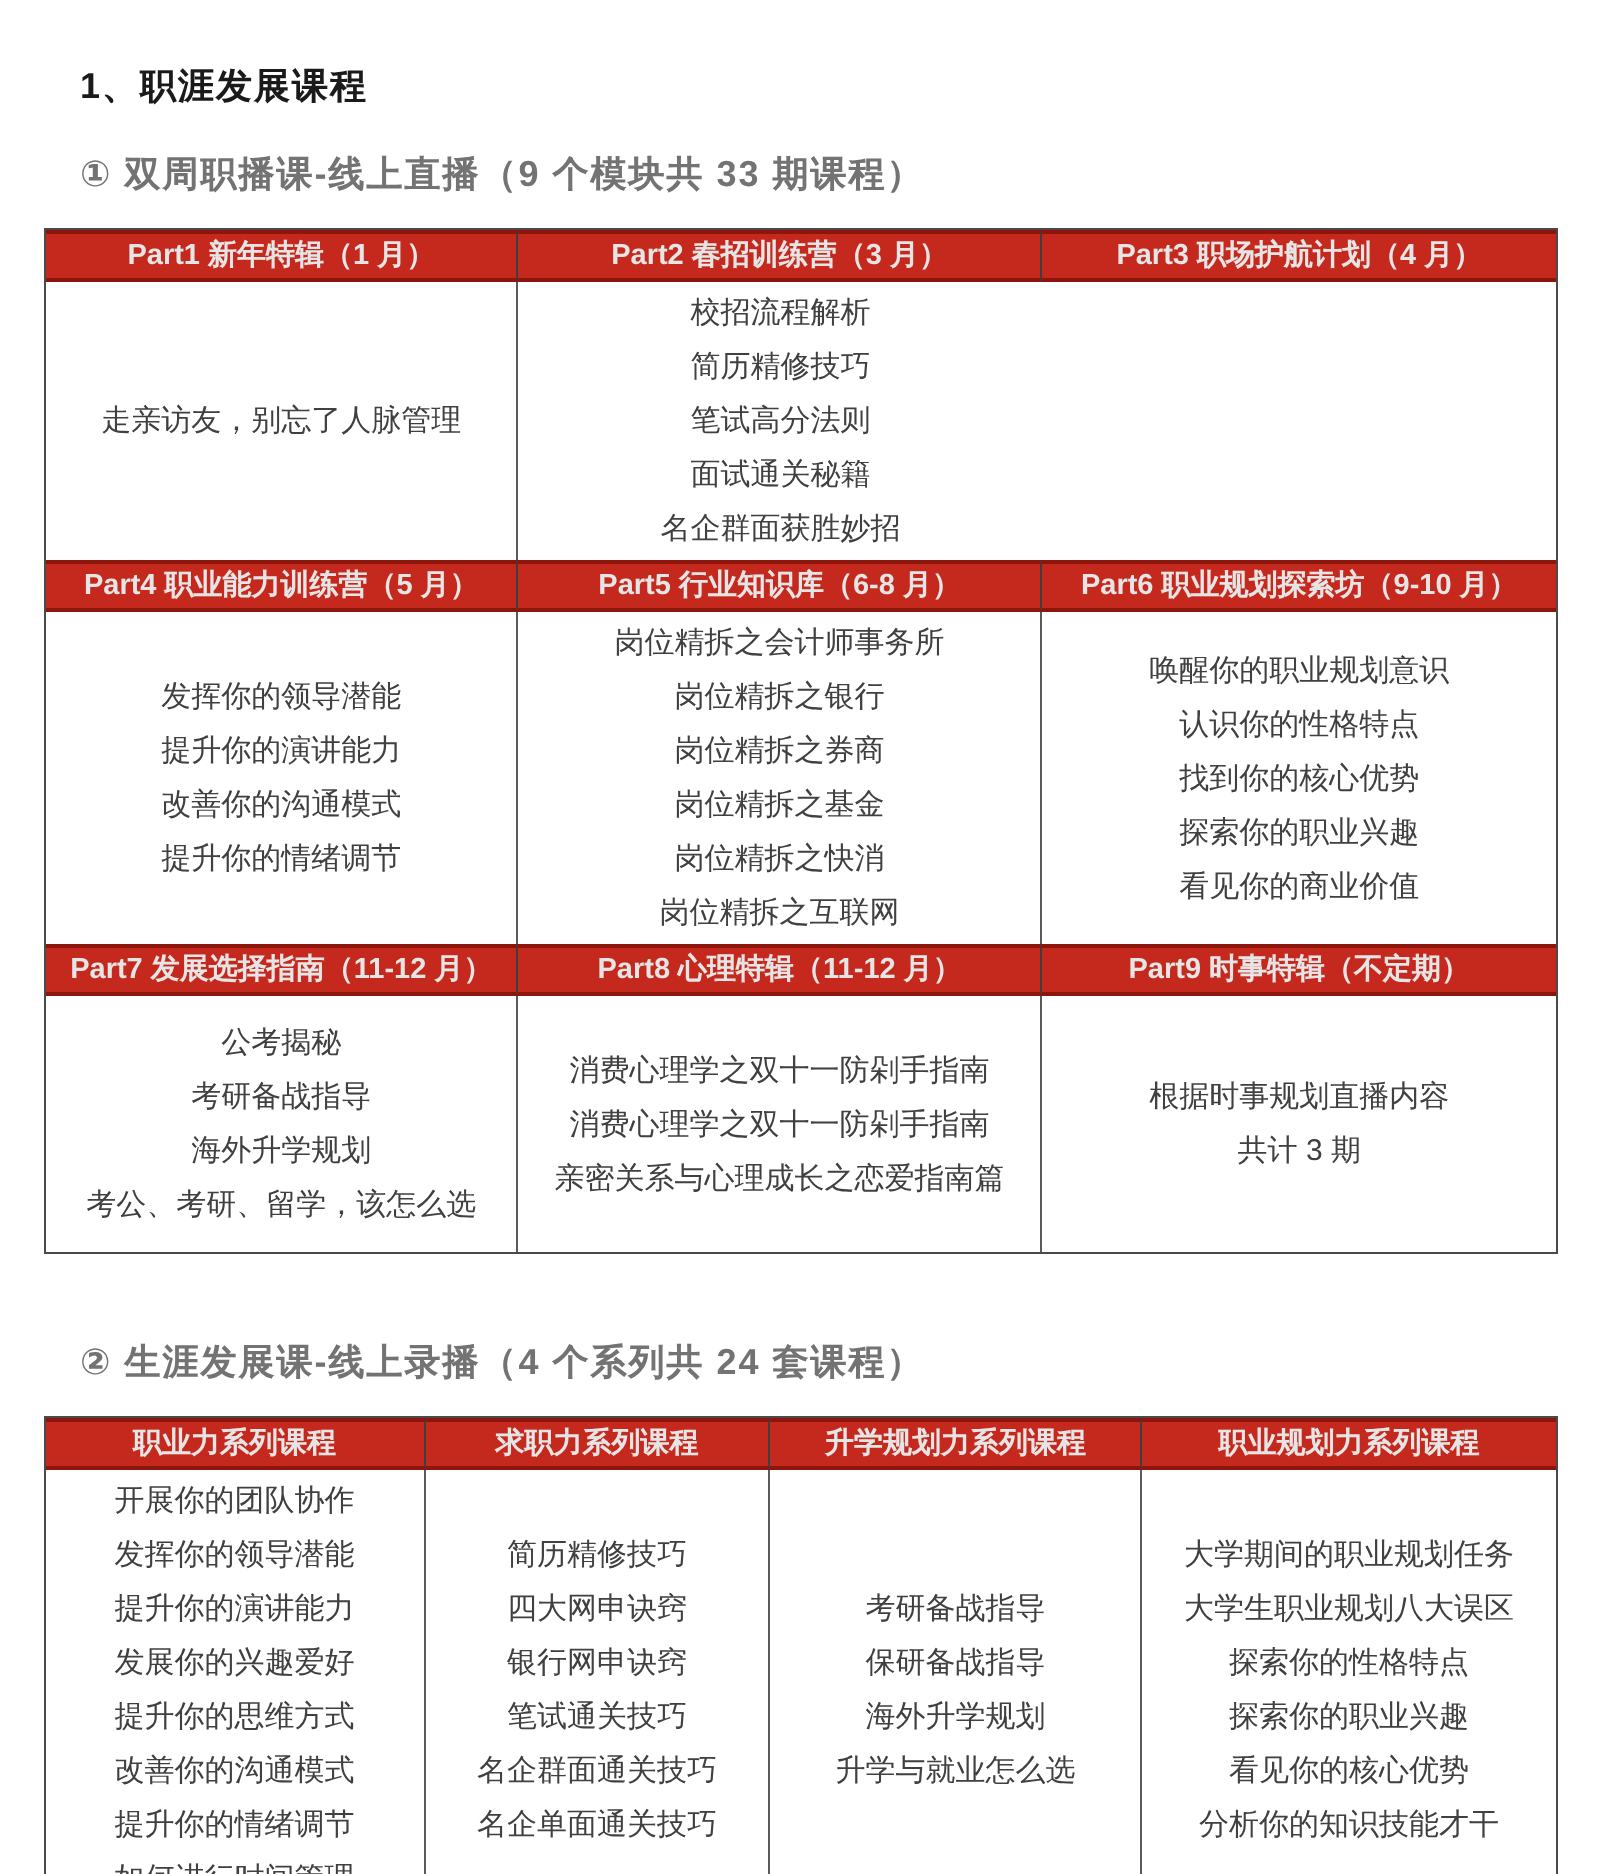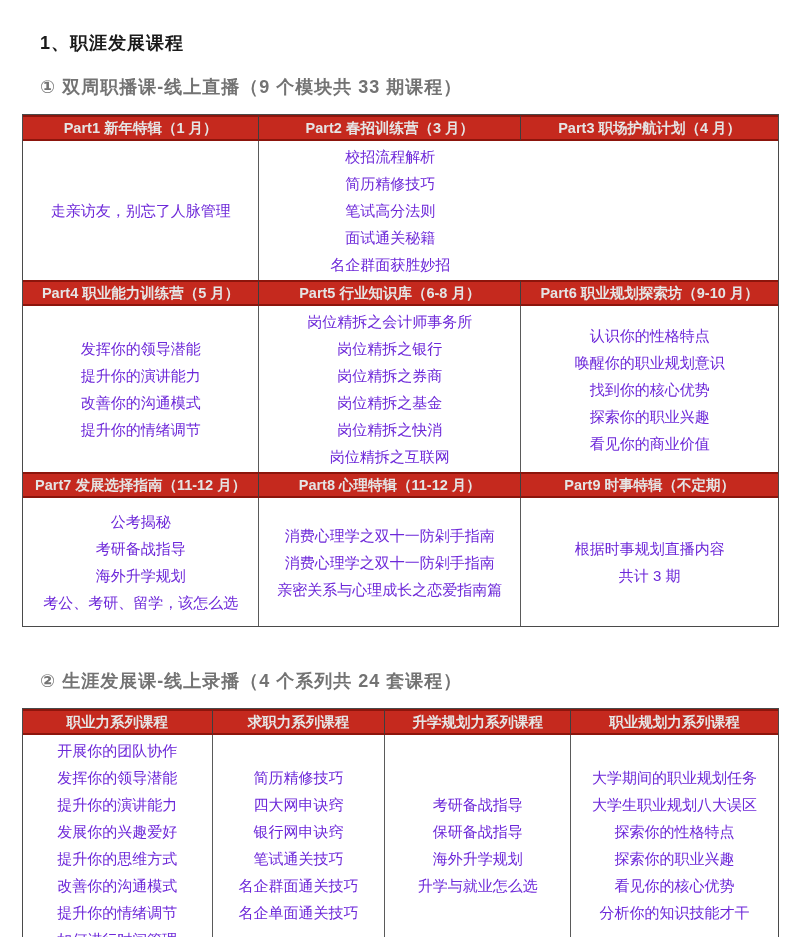--- a/index.html
+++ b/index.html
@@ -58,21 +58,21 @@
     white-space: nowrap;
   }
   .header-cell:last-child { border-right: none; }
   .content-cell {
     box-sizing: border-box;
     border-right: 1px solid #5a5a5a;
     display: flex;
     flex-direction: column;
     justify-content: center;
     text-align: center;
-    color: #6d28d9;
+    color: #404040;
     font-size: 15px;
     padding: 2px 4px;
   }
   .content-cell:last-child { border-right: none; }
   .course-item {
     line-height: 27px;
     white-space: nowrap;
   }
   .spacer-2 { height: 22px; }
 </style>
@@ -117,22 +117,22 @@
           </div>
           <div class="content-cell" style="width: 34.7%;">
             <div class="course-item">岗位精拆之会计师事务所</div>
             <div class="course-item">岗位精拆之银行</div>
             <div class="course-item">岗位精拆之券商</div>
             <div class="course-item">岗位精拆之基金</div>
             <div class="course-item">岗位精拆之快消</div>
             <div class="course-item">岗位精拆之互联网</div>
           </div>
           <div class="content-cell" style="width: 34%;">
+            <div class="course-item">唤醒你的职业规划意识</div>
             <div class="course-item">认识你的性格特点</div>
-            <div class="course-item">唤醒你的职业规划意识</div>
             <div class="course-item">找到你的核心优势</div>
             <div class="course-item">探索你的职业兴趣</div>
             <div class="course-item">看见你的商业价值</div>
           </div>
         </div>
         <div class="band-header-row">
           <div class="header-cell" style="width: 31.3%;">Part7 发展选择指南（11-12 月）</div>
           <div class="header-cell" style="width: 34.7%;">Part8 心理特辑（11-12 月）</div>
           <div class="header-cell" style="width: 34%;">Part9 时事特辑（不定期）</div>
         </div>

